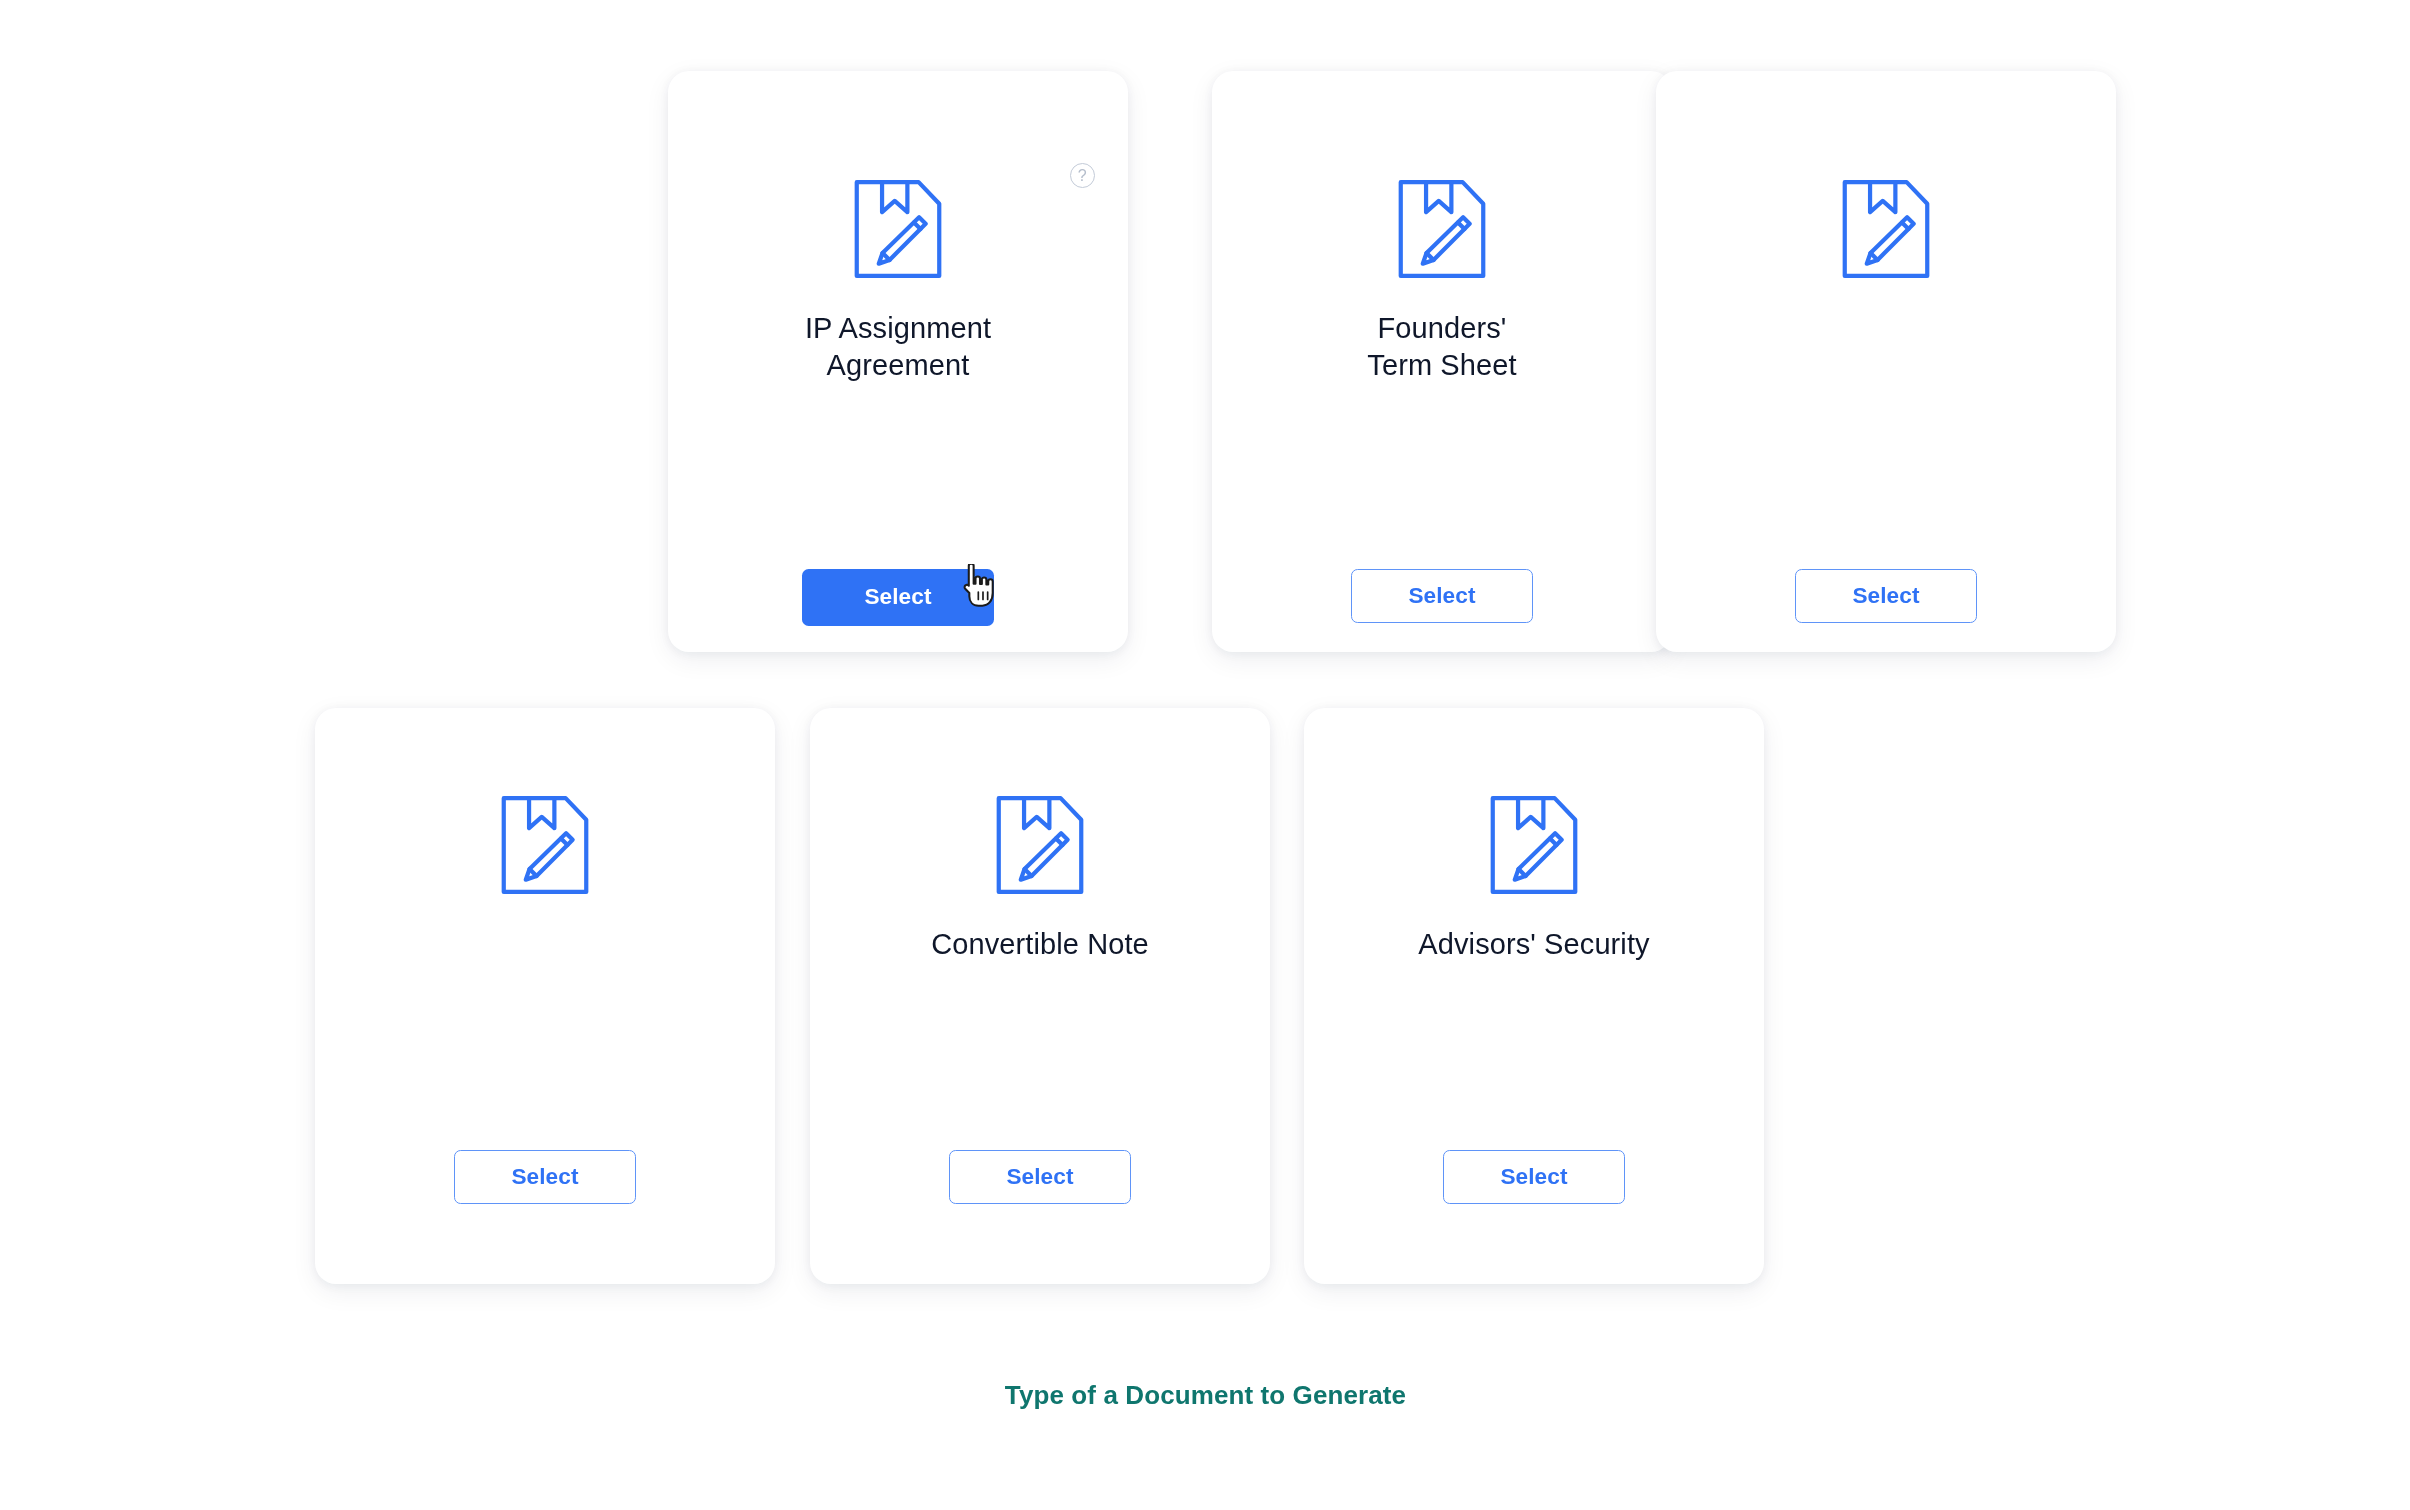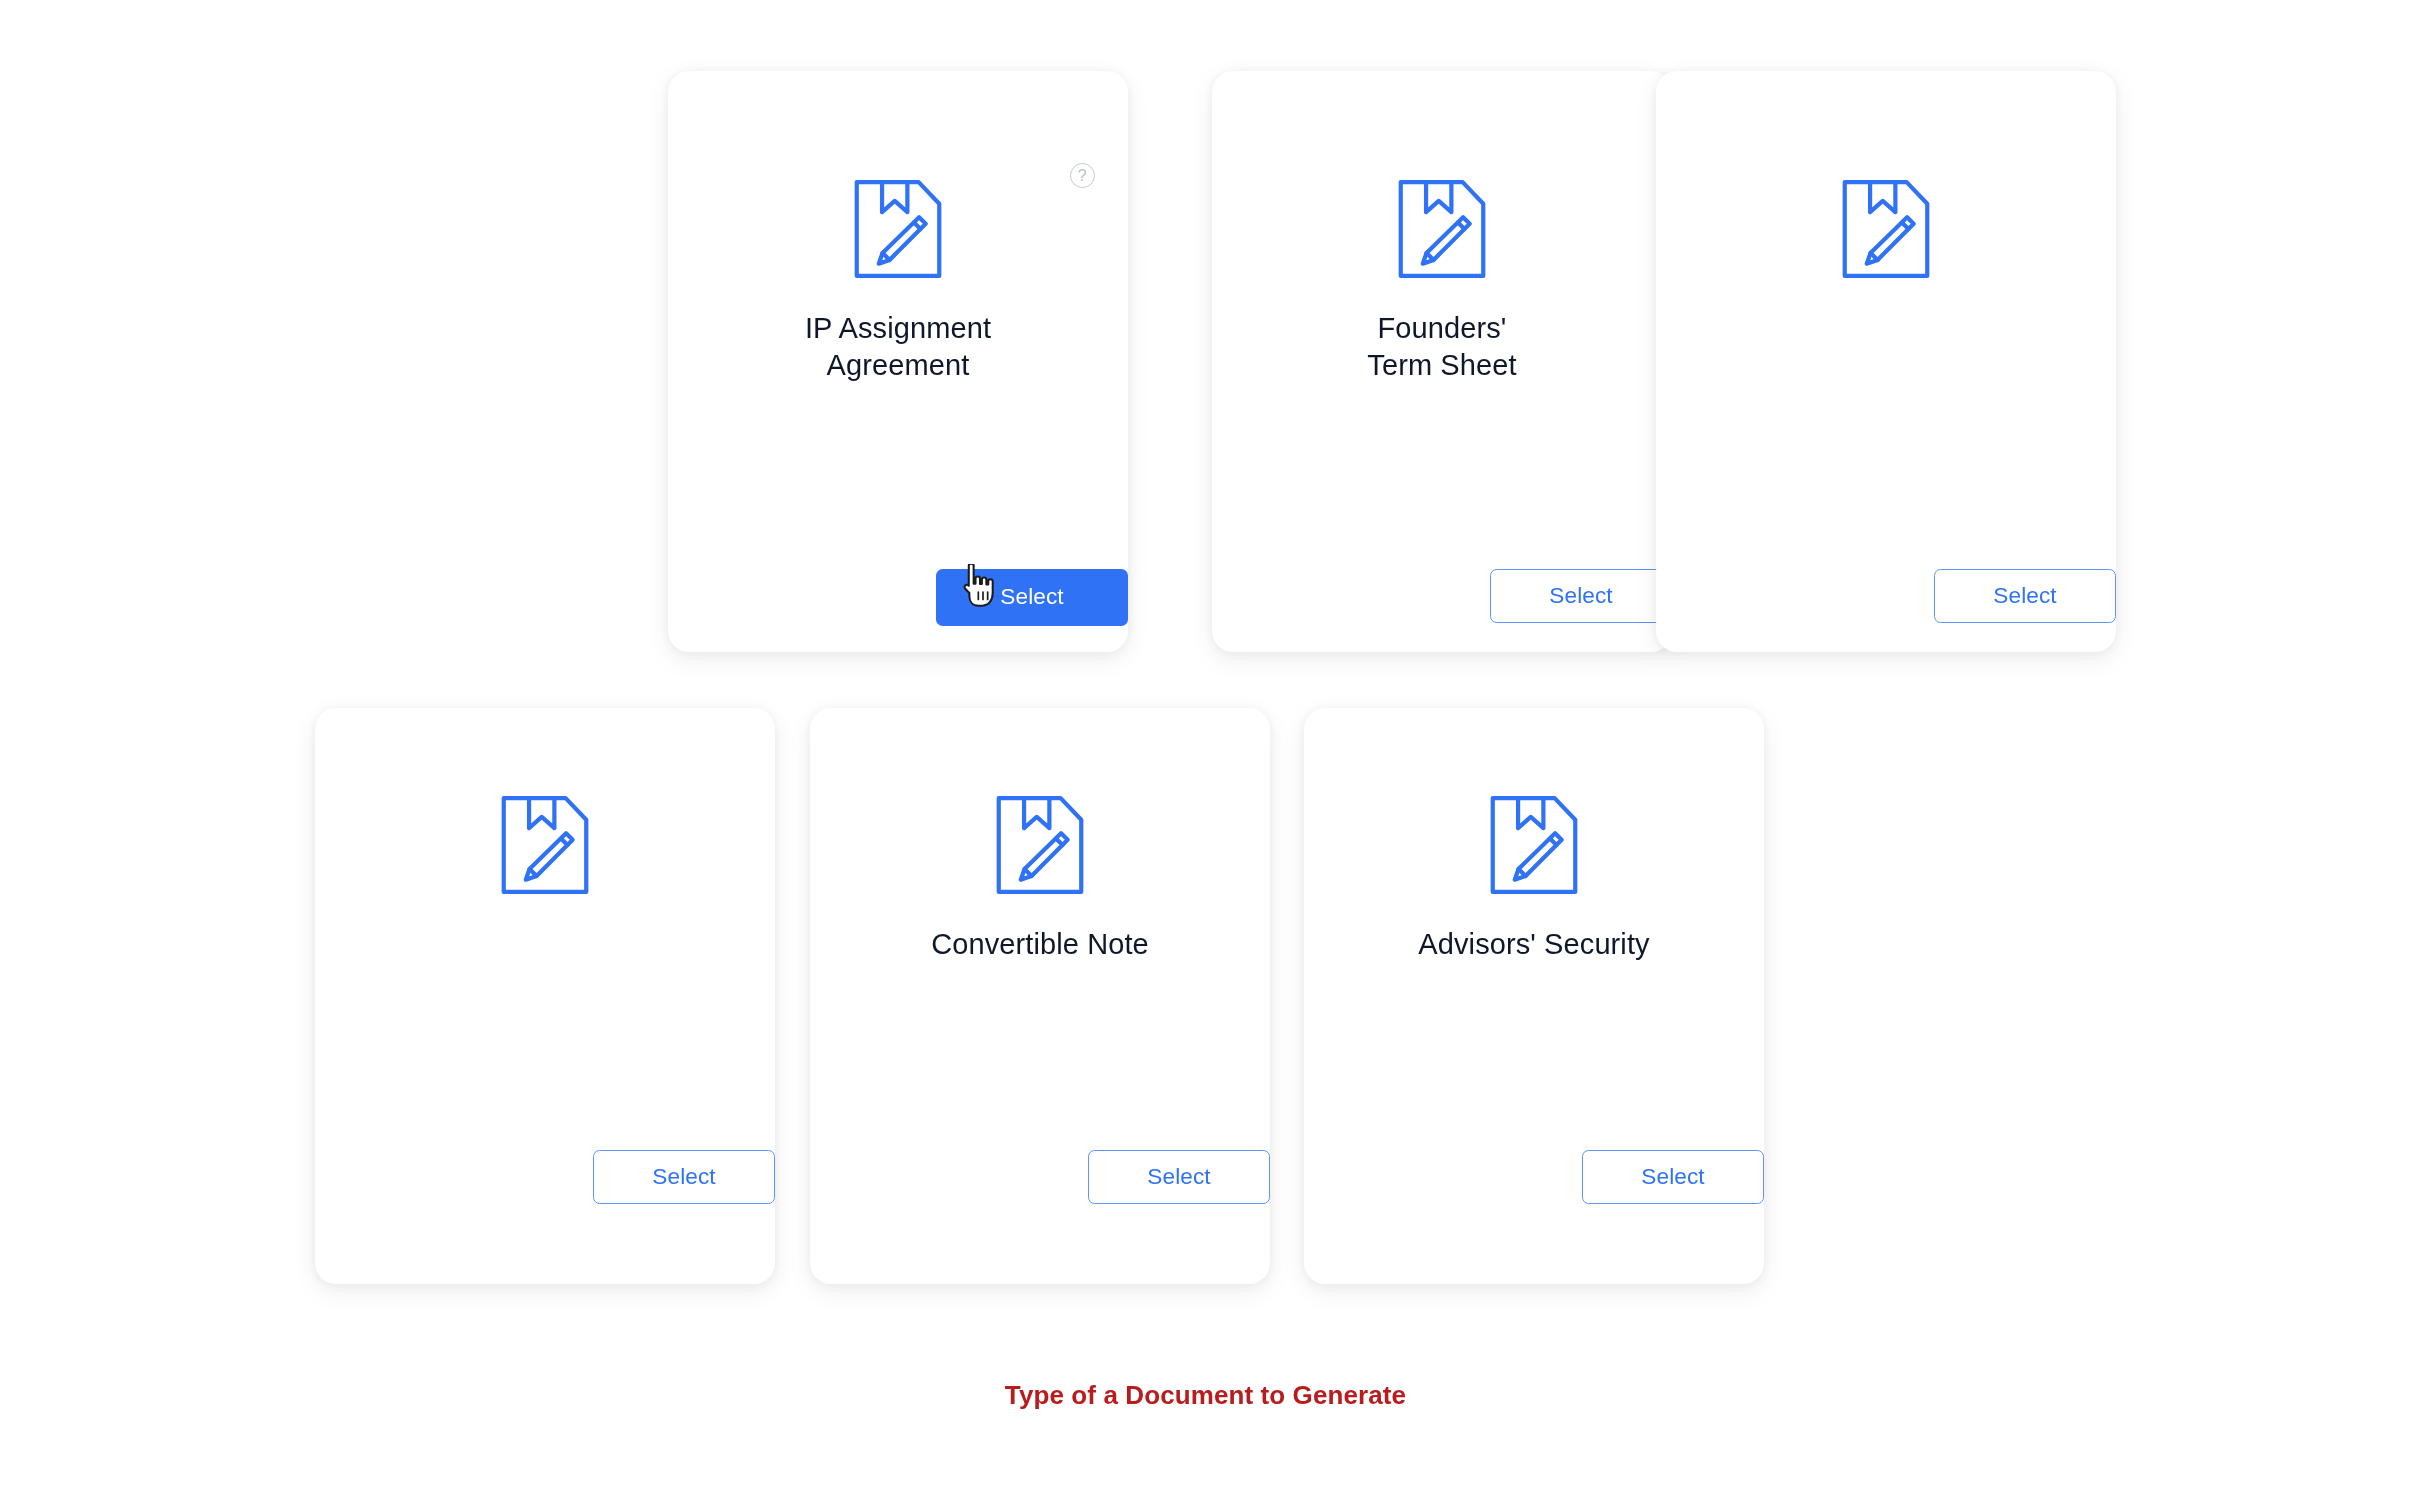--- a/index.html
+++ b/index.html
@@ -95,21 +95,22 @@
     padding: 0 17px;
     white-space: pre-line;
   }
 
   
   .btn-row {
     position: absolute;
     left: 0;
     right: 0;
     display: flex;
-    justify-content: flex-end;
+    justify-content: center;
+    font-weight: bold;
   }
   .r1 .btn-row { top: 498px; }
   .r2 .btn-row { top: 1135px; }
   .r2 .btn-row { top: auto; bottom: 80px; }
 
   .btn {
     font-family: "Liberation Sans", sans-serif;
     font-size: 22.6px;
     line-height: 1;
     border-radius: 6.6px;
@@ -139,21 +140,21 @@
 
   
   .footer-heading {
     position: absolute;
     top: 1380px;
     left: 0;
     right: 0;
     text-align: center;
     font-size: 26px;
     font-weight: 700;
-    color: #b91c1c;
+    color: #0f766e;
     letter-spacing: 0.1px;
   }
 
   
   .cursor {
     position: absolute;
     left: 960px;
     top: 564px;
     width: 40px;
     height: 43px;

